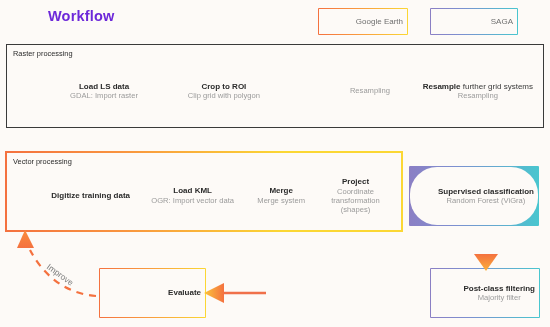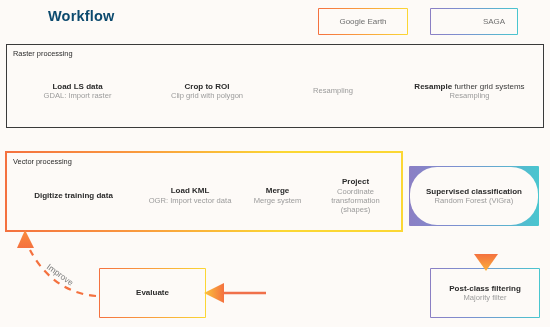--- a/index.html
+++ b/index.html
@@ -15,21 +15,21 @@
   
   .gbox{
     position:absolute;
     box-sizing:border-box;
     background:#fdfaf7;
     border:1.4px solid transparent;
     border-radius:1px;
     background-clip:padding-box;
     display:flex;
     align-items:center;
-    justify-content:center;
+    justify-content:flex-end;
     text-align:center;
   }
   .gbox::before{
     content:"";
     position:absolute;
     left:-1.4px;top:-1.4px;right:-1.4px;bottom:-1.4px;
     z-index:-1;
     border-radius:1px;
   }
   .gb-pt::before{background:linear-gradient(90deg,#8b7fc4 0%,#7d8fd0 35%,#49c6cf 100%);}
@@ -66,21 +66,21 @@
   }
   #vector-group::before{
     content:"";position:absolute;
     left:-1.6px;top:-1.6px;right:-1.6px;bottom:-1.6px;
     background:linear-gradient(90deg,#f4713f 0%,#f9953f 30%,#fbd734 70%,#fbd734 100%);
     z-index:-1;
   }
 
   #title{
     position:absolute;left:48px;top:8px;
-    font-size:14.5px;font-weight:bold;color:#0c4a6e;
+    font-size:14.5px;font-weight:bold;color:#6d28d9;
     letter-spacing:.2px;
   }
   svg.ov{position:absolute;left:0;top:0;width:550px;height:327px;pointer-events:none;}
 </style>
 </head>
 <body>
 
 <div id="stage">
 
   <div id="title">Workflow</div>

